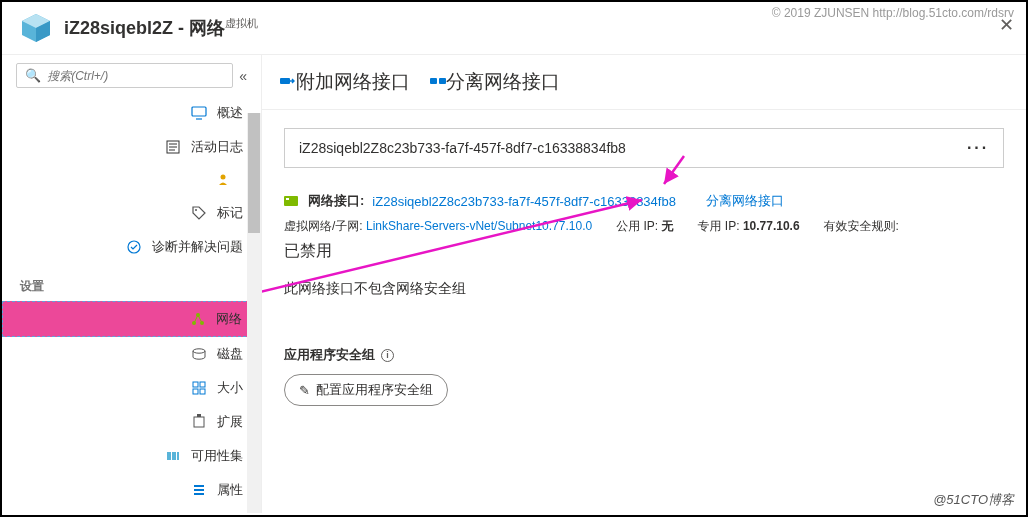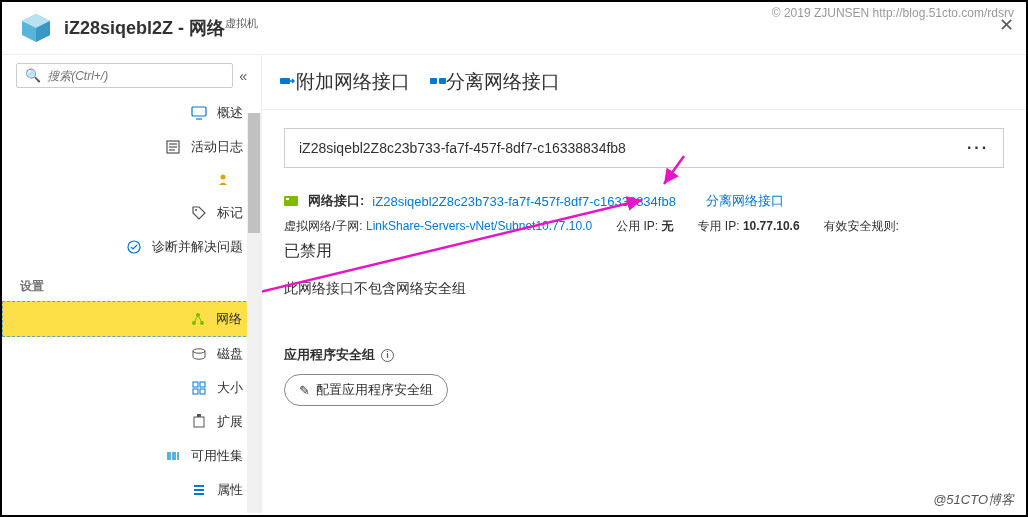--- a/index.html
+++ b/index.html
@@ -13,21 +13,21 @@
     .watermark-top { position: absolute; top: 4px; right: 12px; font-size: 12px; color: #999; z-index: 10; }
     .watermark-bottom { position: absolute; bottom: 6px; right: 12px; font-size: 13px; color: #555; font-style: italic; z-index: 10; }
     .main-layout { display: flex; height: calc(100% - 55px); }
     .sidebar { width: 260px; border-right: 1px solid #eee; display: flex; flex-direction: column; padding: 8px 0; position: relative; }
     .search-wrap { padding: 0 14px 8px 14px; display: flex; align-items: center; }
     .search-box { flex: 1; display: flex; align-items: center; border: 1px solid #ccc; border-radius: 2px; padding: 4px 8px; color: #888; }
     .search-box .mag { margin-right: 6px; font-size: 13px; }
     .search-input { border: none; outline: none; font-size: 12px; font-style: italic; color: #888; width: 100%; background: transparent; }
     .collapse-btn { margin-left: 6px; font-size: 14px; color: #555; cursor: pointer; }
     .sidebar-item { display: flex; align-items: center; padding: 8px 18px; cursor: pointer; font-size: 13px; color: #323130; justify-content: flex-end; }
-    .sidebar-item.active { background: #fde047; border: 1px dashed #5aa5dc; }
+    .sidebar-item.active { background: #ec4899; border: 1px dashed #5aa5dc; }
     .sidebar-item .nav-icon { width: 16px; height: 16px; margin-right: 10px; display: inline-flex; align-items: center; justify-content: center; }
     .section-label { padding: 14px 18px 6px 18px; font-size: 12px; color: #737373; font-weight: 600; }
     .scrollbar-track { position: absolute; right: 0; top: 58px; width: 14px; height: calc(100% - 58px); background: #f1f1f1; }
     .scrollbar-thumb { position: absolute; right: 1px; top: 0; width: 12px; height: 120px; background: #c1c1c1; border-radius: 0; }
     .content { flex: 1; display: flex; flex-direction: column; overflow: hidden; }
     .toolbar { display: flex; align-items: center; padding: 14px 18px; border-bottom: 1px solid #eee; gap: 20px; }
     .toolbar-btn { display: flex; align-items: center; gap: 0; color: #323130; cursor: pointer; font-size: 19px; }
     .toolbar-btn .t-icon { color: #0078d4; font-size: 14px; }
     .body-area { padding: 18px 22px; position: relative; flex: 1; }
     .id-box { border: 1px solid #ccc; padding: 10px 14px; font-size: 14px; display: flex; align-items: center; justify-content: space-between; margin-bottom: 24px; }

